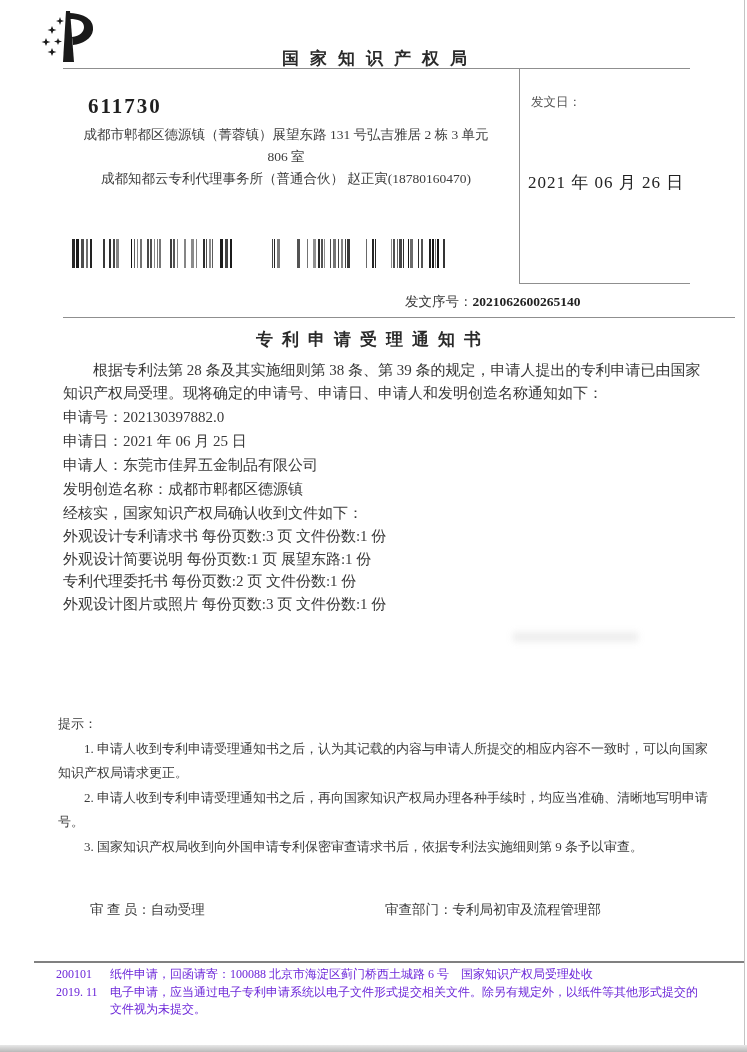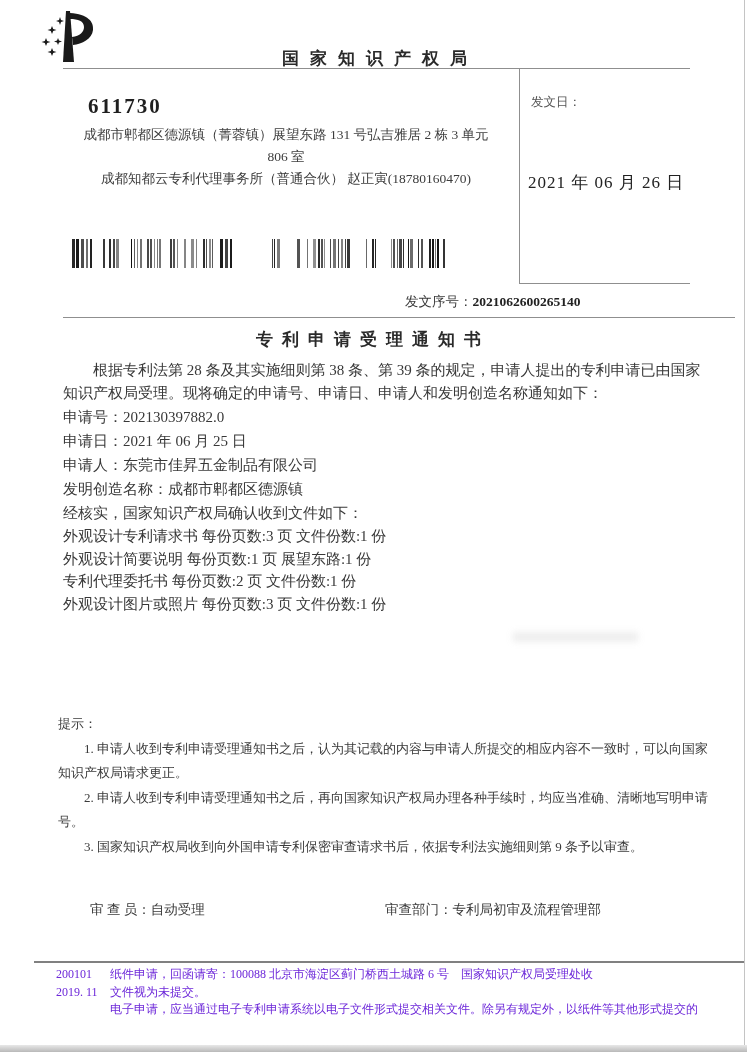--- a/index.html
+++ b/index.html
@@ -211,22 +211,22 @@
   </div>
 
   <div class="footer-rule abs"></div>
   <div class="abs footer-block">
     <div class="footer-codes">
       <div>200101</div>
       <div>2019. 11</div>
     </div>
     <div class="footer-text">
       <div>纸件申请，回函请寄：100088  北京市海淀区蓟门桥西土城路 6 号　国家知识产权局受理处收</div>
+      <div>电子申请，应当通过电子专利申请系统以电子文件形式提交相关文件。除另有规定外，以纸件等其他形式提交的</div>
       <div>文件视为未提交。</div>
-      <div>电子申请，应当通过电子专利申请系统以电子文件形式提交相关文件。除另有规定外，以纸件等其他形式提交的</div>
     </div>
   </div>
 
   <div class="abs smudge"></div>
   <div class="abs page-edge"></div>
   <div class="abs bottom-strip"></div>
 
 </div>
 
 </body></html>

